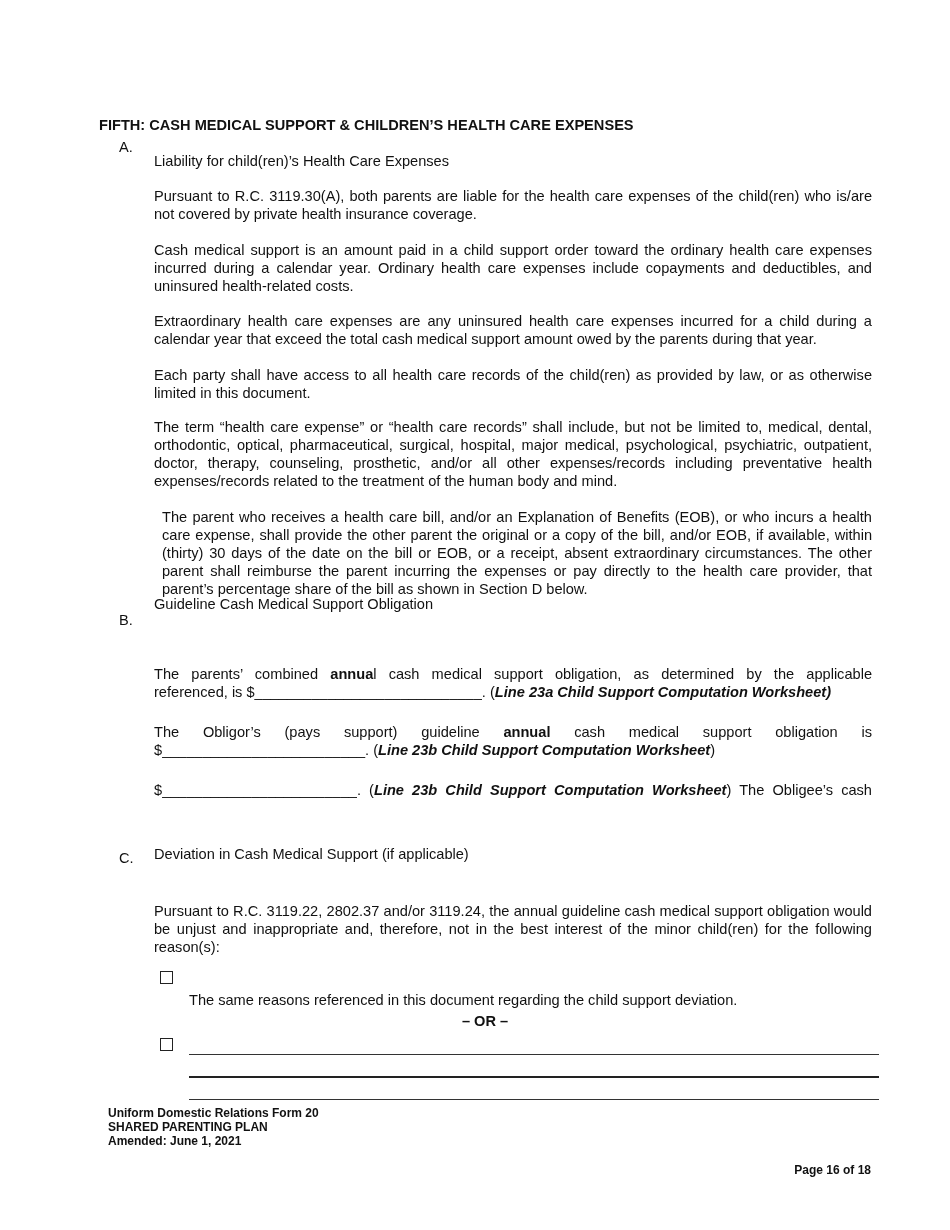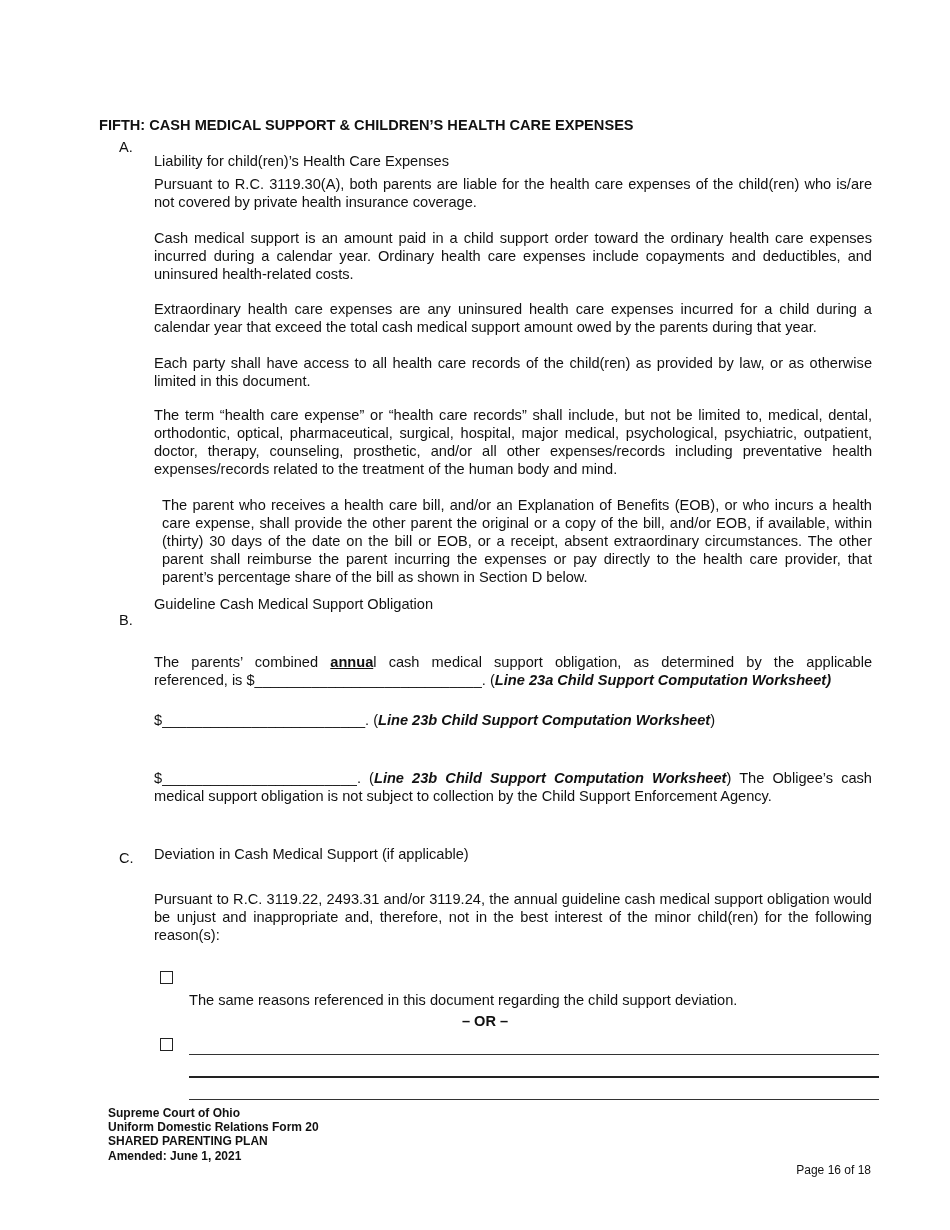--- a/index.html
+++ b/index.html
@@ -2,30 +2,30 @@
 <html><head>
 <meta charset="utf-8">
 <style>
   html, body { margin: 0; padding: 0; background: #ffffff; }
   body { width: 950px; height: 1230px; position: relative; overflow: hidden;
          font-family: "Liberation Sans", sans-serif; color: #111; font-size: 14.6px; }
   .abs { position: absolute; }
   .heading { left: 99px; top: 117px; font-weight: bold; font-size: 14.6px; letter-spacing: 0; }
   .sec-label { left: 119px; }
   .sec-title { left: 154px; }
-  .para { left: 154px; width: 718px; text-align: justify; line-height: 18px; }
+  .para { left: 154px; width: 718px; text-align: justify; line-height: 18px; margin-top: 12px; }
   .para.indent { left: 162px; width: 710px; }
   .line { text-align-last: justify; }
   .checkbox { width: 13px; height: 13px; border: 1.5px solid #222; box-sizing: border-box; background: #fff; cursor: pointer; }
   .rule { left: 189px; width: 690px; height: 0; border-top: 1px solid #333; }
   .rule.thick { border-top: 2px solid #222; }
   .footer { left: 108px; top: 1106px; font-weight: bold; font-size: 12px; line-height: 14.2px; }
-  .page-num { right: 79px; top: 1163px; font-size: 12px; }
+  .page-num { right: 79px; top: 1163px; font-size: 12px; font-weight: bold; }
   .or { left: 0; width: 970px; text-align: center; font-weight: bold; top: 1013px; }
-  b { font-weight: bold; text-decoration: underline; }
+  b { font-weight: bold; }
   i { font-style: italic; font-weight: bold; }
 </style>
 </head>
 <body>
 
 <div class="abs heading">FIFTH:  CASH MEDICAL SUPPORT &amp; CHILDREN’S HEALTH CARE EXPENSES</div>
 
 <div class="abs sec-label" style="top:139px">A.</div>
 <div class="abs sec-title" style="top:153px">Liability for child(ren)’s Health Care Expenses</div>
 
@@ -38,42 +38,41 @@
 
 <div class="abs sec-label" style="top:612px">B.</div>
 <div class="abs sec-title" style="top:596px">Guideline Cash Medical Support Obligation</div>
 
 <div class="abs para" style="top:653px">
   <div class="line"><span>The parents’ combined </span><b>annua</b><span>l cash medical support obligation, as determined by the applicable</span></div>
   <div><span>referenced, is $</span><span>____________________________</span><span>. (</span><i>Line 23a Child Support Computation Worksheet)</i></div>
 </div>
 
 <div class="abs para" style="top:711px">
+  <div class="line"><span>The Obligor’s (pays support) guideline </span><b>annual</b><span> cash medical support obligation is</span></div>
   <div><span>$</span><span>_________________________</span><span>.  (</span><i>Line 23b Child Support Computation Worksheet</i><span>)</span></div>
 </div>
 
 <div class="abs para" style="top:769px">
   <div class="line"><span>$</span><span>________________________</span><span>. (</span><i>Line 23b Child Support Computation Worksheet</i><span>) The Obligee’s cash</span></div>
-  <div>medical support obligation is not subject to collection by the Child Support Enforcement Agency.</div>
 </div>
 
 <div class="abs sec-label" style="top:850px">C.</div>
 <div class="abs sec-title" style="top:846px">Deviation in Cash Medical Support (if applicable)</div>
 
-<div class="abs para" style="top:890px">Pursuant to R.C. 3119.22, 2493.31 and/or 3119.24, the annual guideline cash medical support obligation would be unjust and inappropriate and, therefore, not in the best interest of the minor child(ren) for the following reason(s):</div>
+<div class="abs para" style="top:890px">Pursuant to R.C. 3119.22, 2802.37 and/or 3119.24, the annual guideline cash medical support obligation would be unjust and inappropriate and, therefore, not in the best interest of the minor child(ren) for the following reason(s):</div>
 
 <div class="abs checkbox" style="left:160px; top:971px"></div>
 <div class="abs" style="left:189px; top:992px">The same reasons referenced in this document regarding the child support deviation.</div>
 
 <div class="abs or">– OR –</div>
 
 <div class="abs checkbox" style="left:160px; top:1038px"></div>
 <div class="abs rule" style="top:1054px"></div>
 <div class="abs rule thick" style="top:1076px"></div>
 <div class="abs rule" style="top:1099px"></div>
 
 <div class="abs footer">
-  <div>Supreme Court of Ohio</div>
   <div>Uniform Domestic Relations Form 20</div>
   <div>SHARED PARENTING PLAN</div>
   <div>Amended: June 1, 2021</div>
 </div>
 <div class="abs page-num">Page 16 of 18</div>
 
 </body></html>

